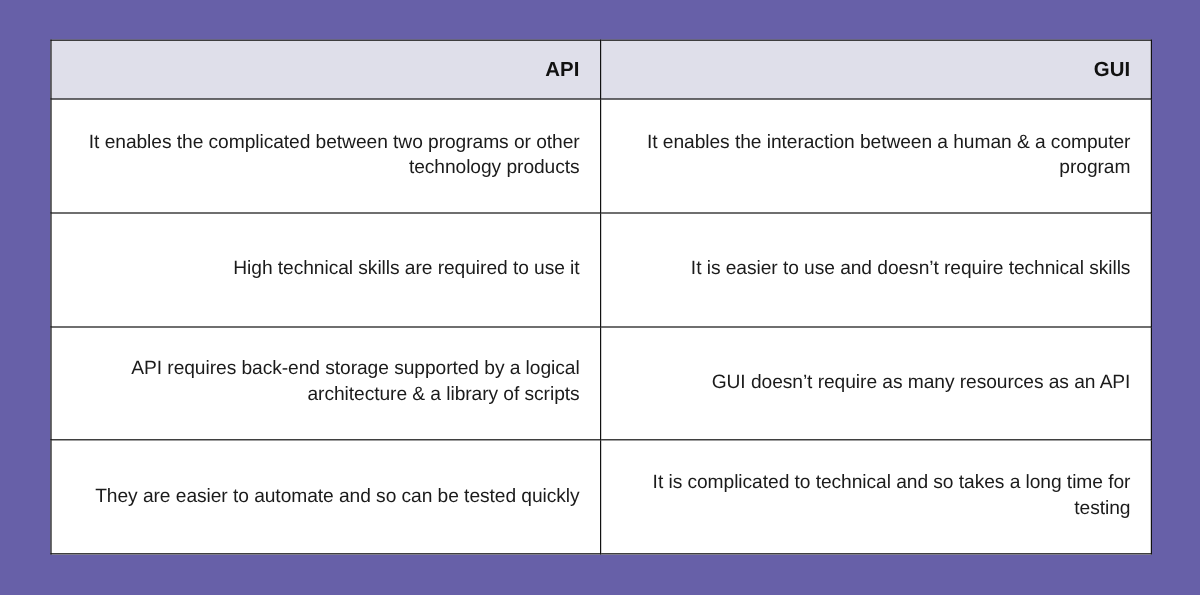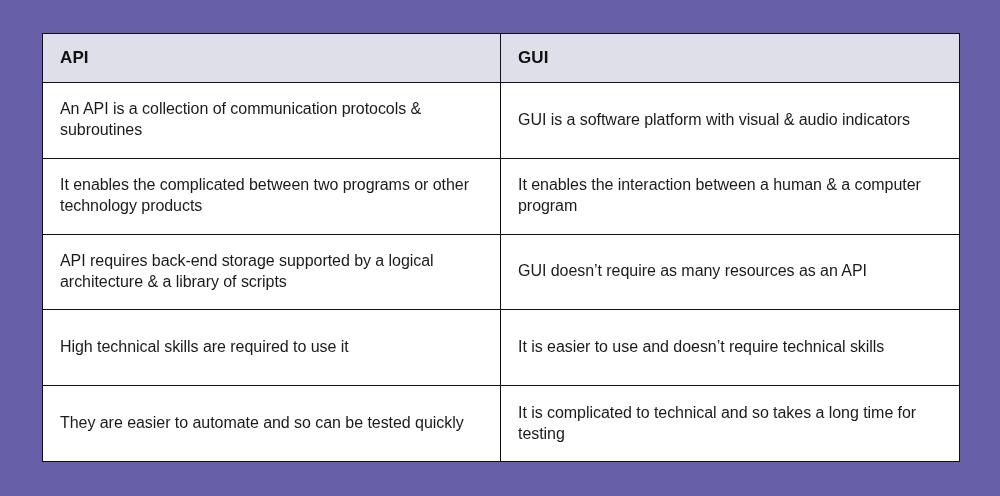--- a/index.html
+++ b/index.html
@@ -31,21 +31,21 @@
     background: #ffffff;
     border: 1.5px solid #111111;
   }
 
   table.comparison-table col.col-left  { width: 458px; }
   table.comparison-table col.col-right { width: 459px; }
 
   table.comparison-table th,
   table.comparison-table td {
     border: 1.5px solid #111111;
-    text-align: left;
+    text-align: right;
     vertical-align: middle;
     padding: 6px 17px 8px 17px;
     box-sizing: border-box;
   }
 
   table.comparison-table thead th {
     background: #dfdfea;
     height: 49px;
     font-size: 17px;
     font-weight: bold;
@@ -80,48 +80,40 @@
     </colgroup>
     <thead>
       <tr>
         <th>API</th>
         <th>GUI</th>
       </tr>
     </thead>
     <tbody>
       <tr>
         <td>
-            <span class="cell-text">An API is a collection of communication protocols &amp; subroutines</span>
-          </td>
-        <td>
-            <span class="cell-text">GUI is a software platform with visual &amp; audio indicators</span>
-          </td>
-      </tr>
-      <tr>
-        <td>
             <span class="cell-text">It enables the complicated between two programs or other technology products</span>
           </td>
         <td>
             <span class="cell-text">It enables the interaction between a human &amp; a computer program</span>
           </td>
       </tr>
       <tr>
         <td>
+            <span class="cell-text">High technical skills are required to use it</span>
+          </td>
+        <td>
+            <span class="cell-text">It is easier to use and doesn’t require technical skills</span>
+          </td>
+      </tr>
+      <tr>
+        <td>
             <span class="cell-text">API requires back-end storage supported by a logical architecture &amp; a library of scripts</span>
           </td>
         <td>
             <span class="cell-text">GUI doesn’t require as many resources as an API</span>
-          </td>
-      </tr>
-      <tr>
-        <td>
-            <span class="cell-text">High technical skills are required to use it</span>
-          </td>
-        <td>
-            <span class="cell-text">It is easier to use and doesn’t require technical skills</span>
           </td>
       </tr>
       <tr>
         <td>
             <span class="cell-text">They are easier to automate and so can be tested quickly</span>
           </td>
         <td>
             <span class="cell-text">It is complicated to technical and so takes a long time for testing</span>
           </td>
       </tr>

